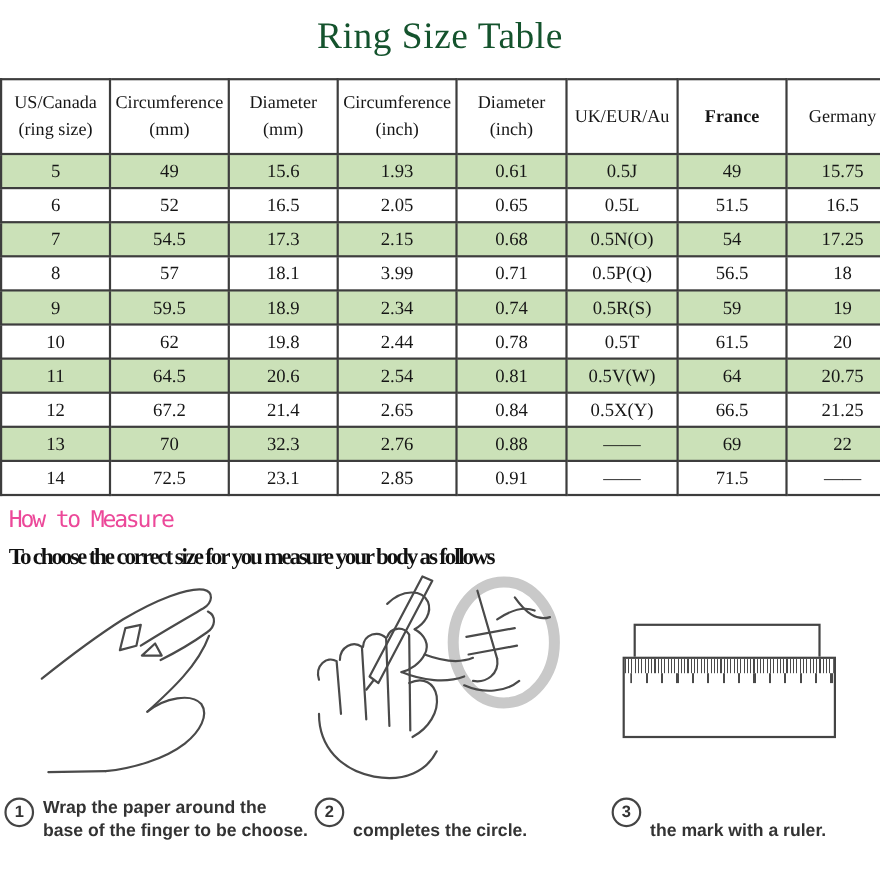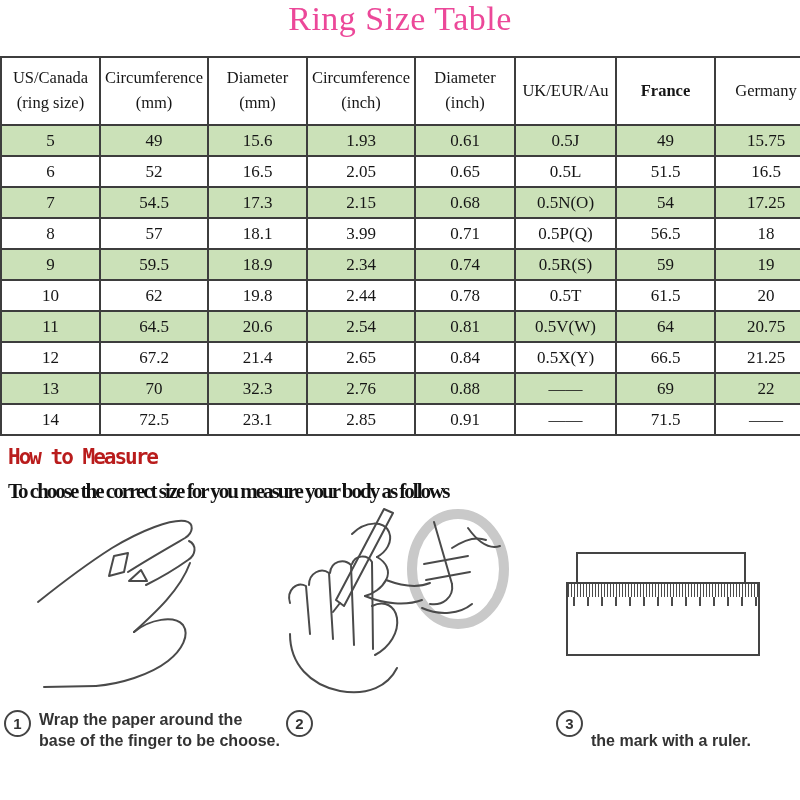--- a/index.html
+++ b/index.html
@@ -1,37 +1,37 @@
 <!DOCTYPE html>
 <html style="--hl: #cbe1b8;"><head>
 <meta charset="utf-8">
 <style>
   html,body{margin:0;padding:0;}
   body{
     width:800px;height:800px;background:#ffffff;position:relative;overflow:hidden;
     font-family:"Liberation Serif",serif;color:#1a1a1a;
   }
   .page-title{
-    text-align:center;font-size:34px;padding-top:0;height:48px;color:#ec4899;
+    text-align:center;font-size:34px;padding-top:15px;height:48px;color:#14532d;
     letter-spacing:0.5px;
   }
   table.size-table{
     width:800px;border-collapse:collapse;table-layout:fixed;margin-top:8px;
     border:2px solid #3d3d3d;
   }
   table.size-table th, table.size-table td{
     border:2px solid #3d3d3d;text-align:center;vertical-align:middle;
     padding:0;color:#161616;font-weight:normal;
   }
   table.size-table th{height:66px;font-size:16.5px;line-height:1.5;}
   table.size-table td{height:29px;font-size:17px;}
   tr.hl td{background:var(--hl,#cbe1b8);}
   .htm-heading{
     font-family:"DejaVu Sans Mono",monospace;font-size:21px;letter-spacing:-2px;
-    margin:9px 0 0 8px;color:#b91c1c;font-weight:bold;
+    margin:9px 0 0 8px;color:#ec4899;
   }
   .subtitle{
     font-family:Liberation Serif, serif;font-weight:bold;font-size:21px;
     letter-spacing:-2px;margin:10px 0 0 8px;color:#111;
   }
   .illustrations{position:relative;height:192px;margin-top:2px;}
   .illus{position:absolute;}
   .illus svg path, .illus svg line{stroke:#4a4a4a;stroke-width:2;fill:none;stroke-linecap:round;stroke-linejoin:round;}
   .illus svg .pencil{fill:#ffffff;}
   .illus svg .mag-ring{stroke:#c9c9c9;stroke-width:10;fill:none;}
@@ -254,20 +254,21 @@
     <span class="step-circle">1</span>
     <span>
       <span>Wrap the paper around the</span><br>
       <span>base of the finger to be choose.</span>
     </span>
   </div>
   <div class="caption cap-2">
     <span class="step-circle">2</span>
     <span>
       <br>
+      <span>completes the circle.</span>
     </span>
   </div>
   <div class="caption cap-3">
     <span class="step-circle">3</span>
     <span>
       <br>
       <span>the mark with a ruler.</span>
     </span>
   </div>
 </div>

